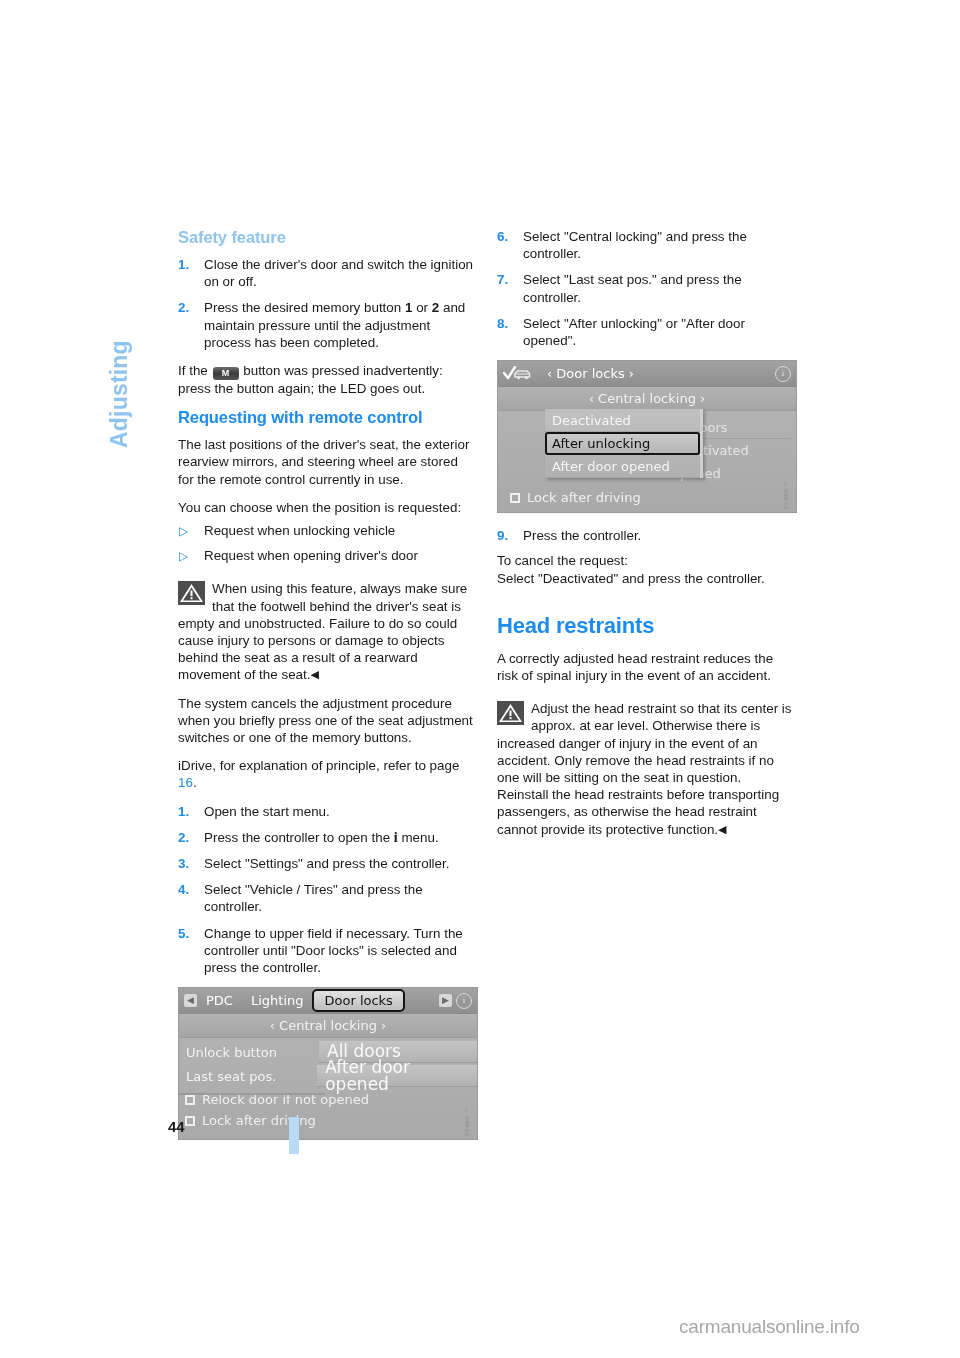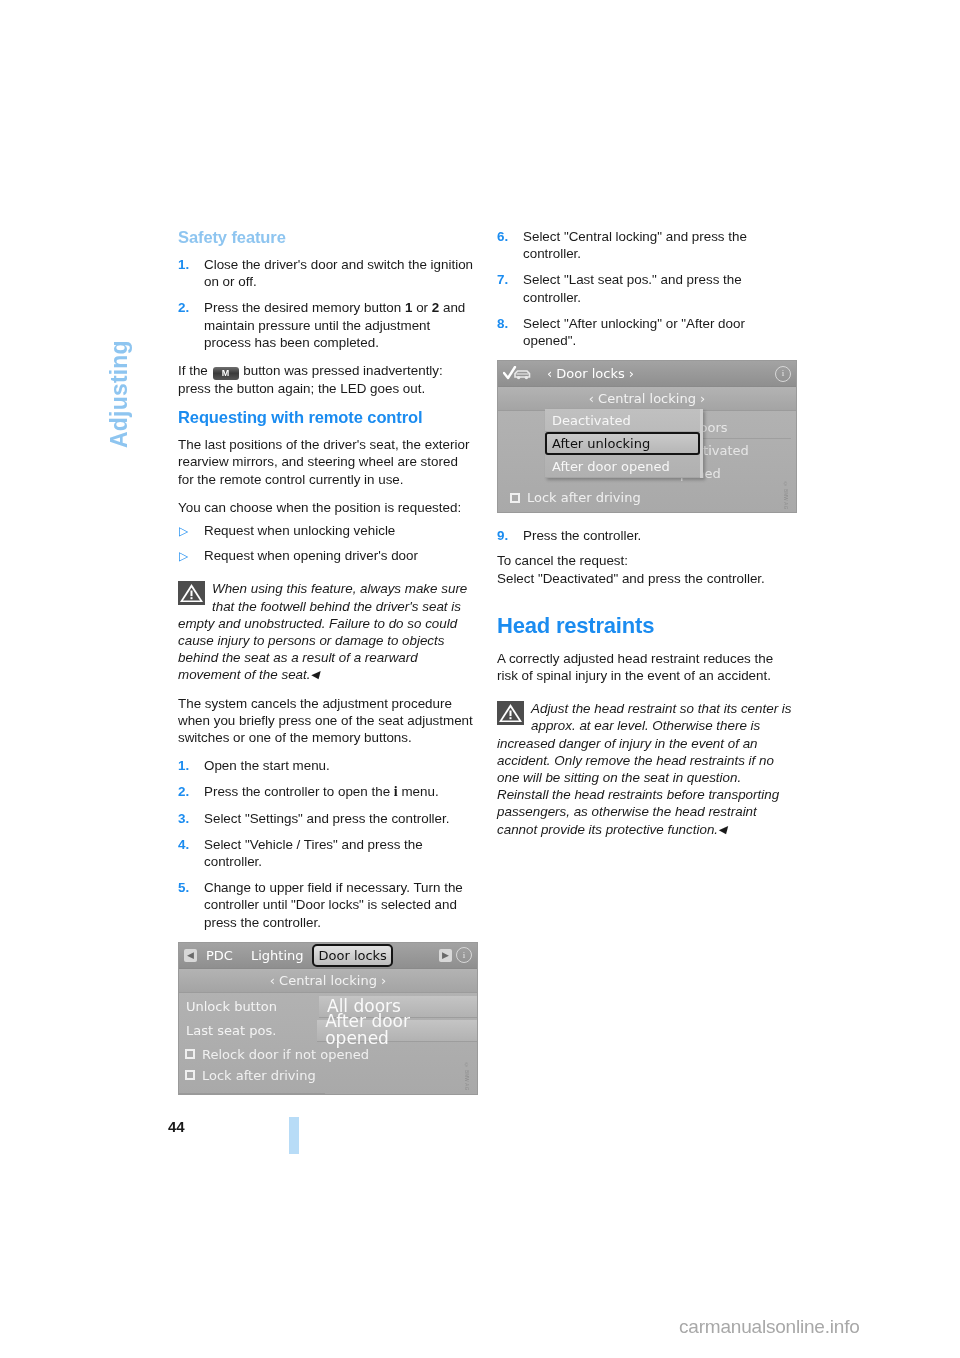--- a/index.html
+++ b/index.html
@@ -102,21 +102,21 @@
   ul.tri li .bul {
     position: absolute;
     left: 1px;
     top: 1px;
     color: #1b8cf0;
     font-size: 12px;
     line-height: 17px;
   }
 
   
-  .warn-block { margin: 16px 0 11px 0; font-style: italic; }
+  .warn-block { margin: 16px 0 11px 0; }
   .warn-icon {
     float: left;
     width: 27px;
     height: 24px;
     margin: 1px 7px 0 0;
     background: #4d4d4d;
     position: relative;
   }
   .warn-icon svg { display: block; }
   .warn-block p { margin: 0; }
@@ -181,21 +181,21 @@
     font-size: 13px;
     padding: 0 9px;
     white-space: nowrap;
     text-align: right;
   }
   .id-tab.sel {
     color: #111111;
     background: linear-gradient(180deg,#e2e2e2 0%,#bdbdbd 100%);
     border: 2px solid #141414;
     border-radius: 5px;
-    padding: 1px 4px;
+    padding: 1px 10px;
     font-weight: normal;
   }
   .id-spacer { flex: 1 1 auto; }
   .id-info {
     width: 16px; height: 16px;
     border-radius: 50%;
     border: 1px solid #d8d8d8;
     color: #e8e8e8;
     font-size: 9px;
     display: flex; align-items: center; justify-content: center;
@@ -391,20 +391,24 @@
           <polygon points="13.5,6.5 22,19.6 5,19.6" fill="#4d4d4d"></polygon>
           <rect x="12.5" y="9.5" width="2" height="5.6" fill="#ffffff"></rect>
           <rect x="12.5" y="16.2" width="2" height="2" fill="#ffffff"></rect>
         </svg>
       </span>
       <p><span>When using this feature, always make sure that the footwell behind the driver's seat is empty and unobstructed. Failure to do so could cause injury to persons or damage to objects behind the seat as a result of a rearward movement of the seat.</span><span class="endmark">◀</span></p>
     </div>
 
     <p class="para">The system cancels the adjustment procedure when you briefly press one of the seat adjustment switches or one of the memory buttons.</p>
 
+    <p class="para">
+      <span>iDrive, for explanation of principle, refer to page</span>
+      <span class="pgref">16</span><span>.</span>
+    </p>
 
     <ol class="steps">
       <li>
         <span class="num">1.</span>
         <span>Open the start menu.</span>
       </li>
       <li>
         <span class="num">2.</span>
         <span>Press the controller to open the <span class="i-glyph">i</span> menu.</span>
       </li>

